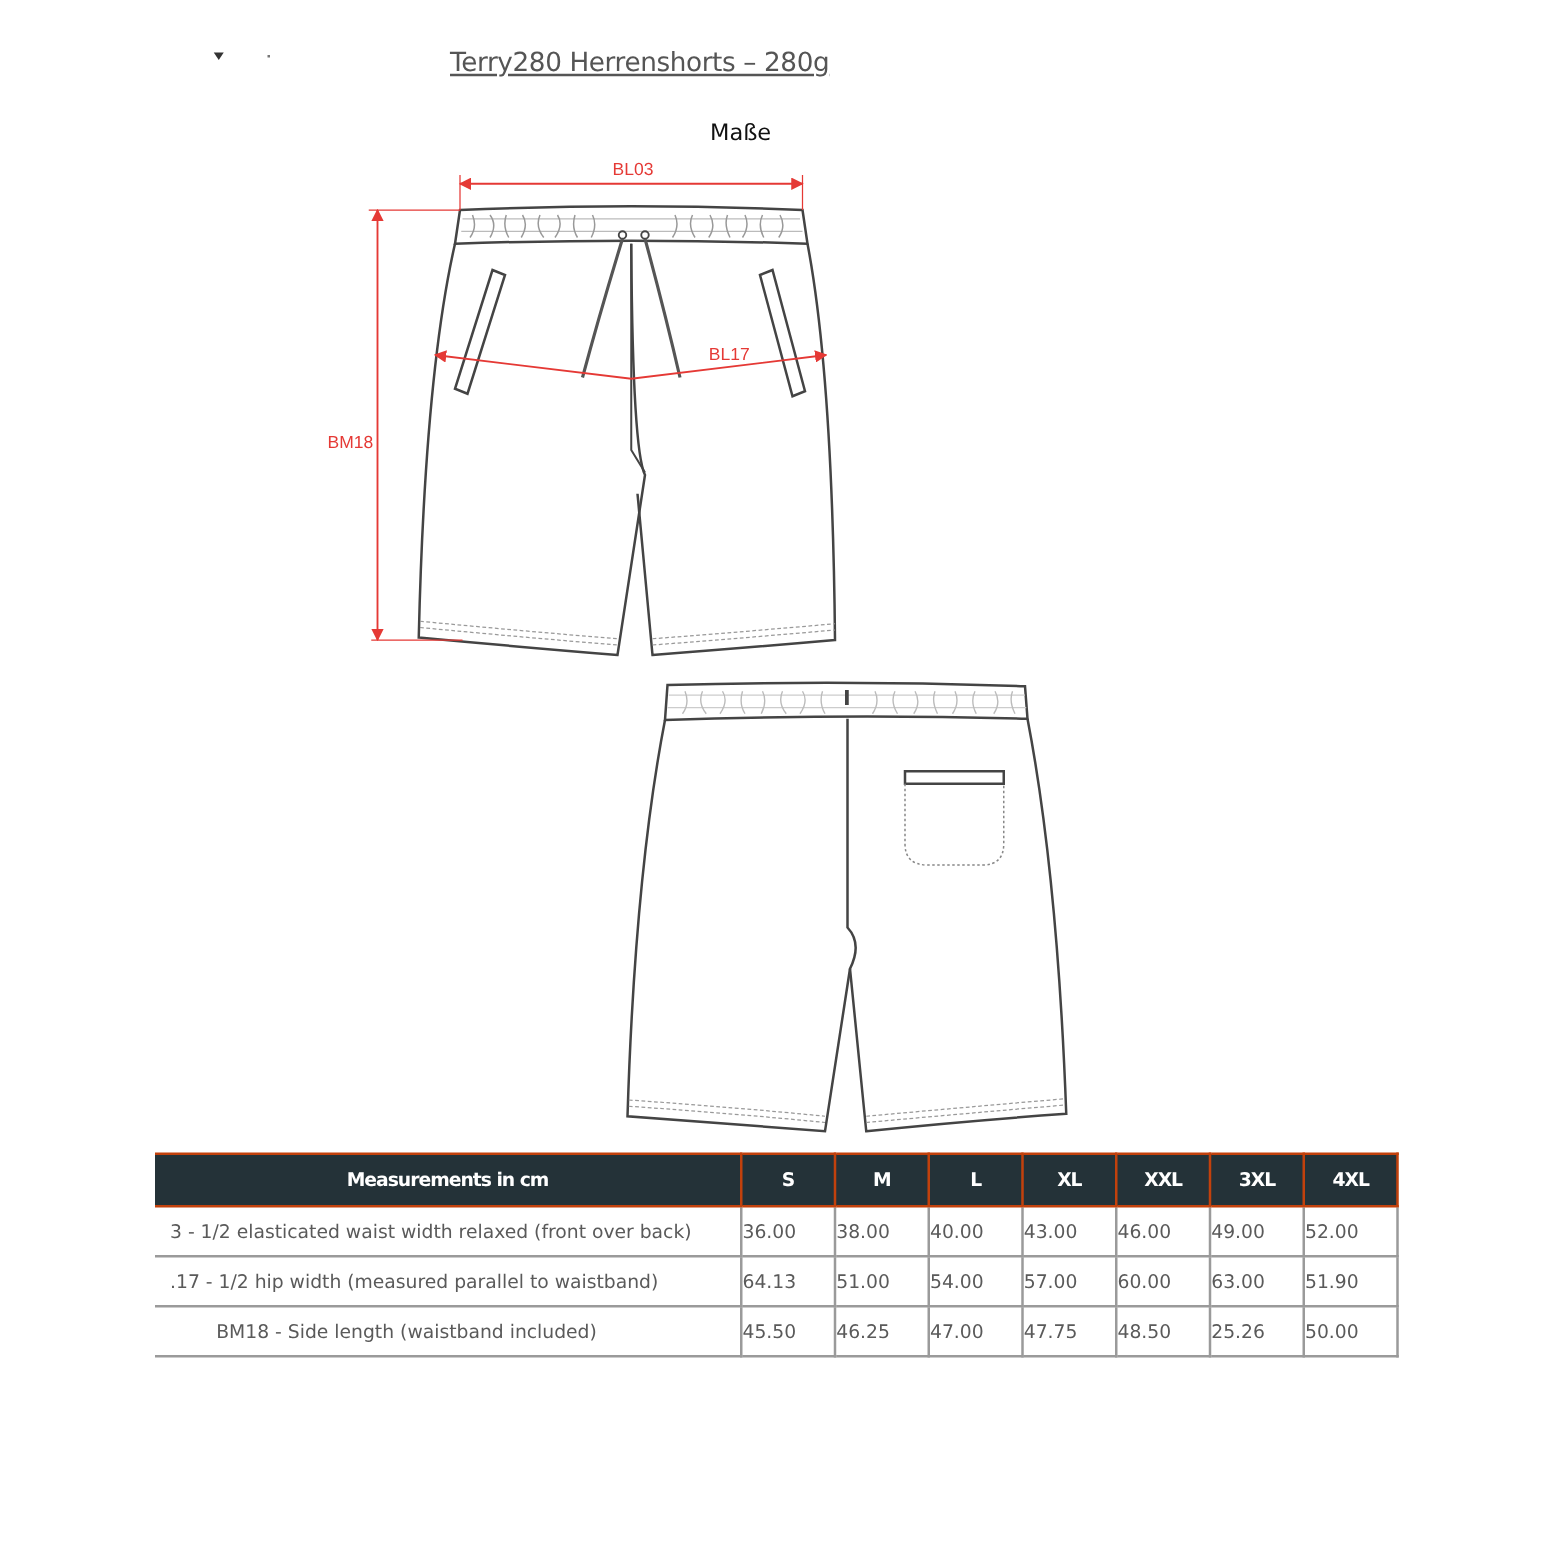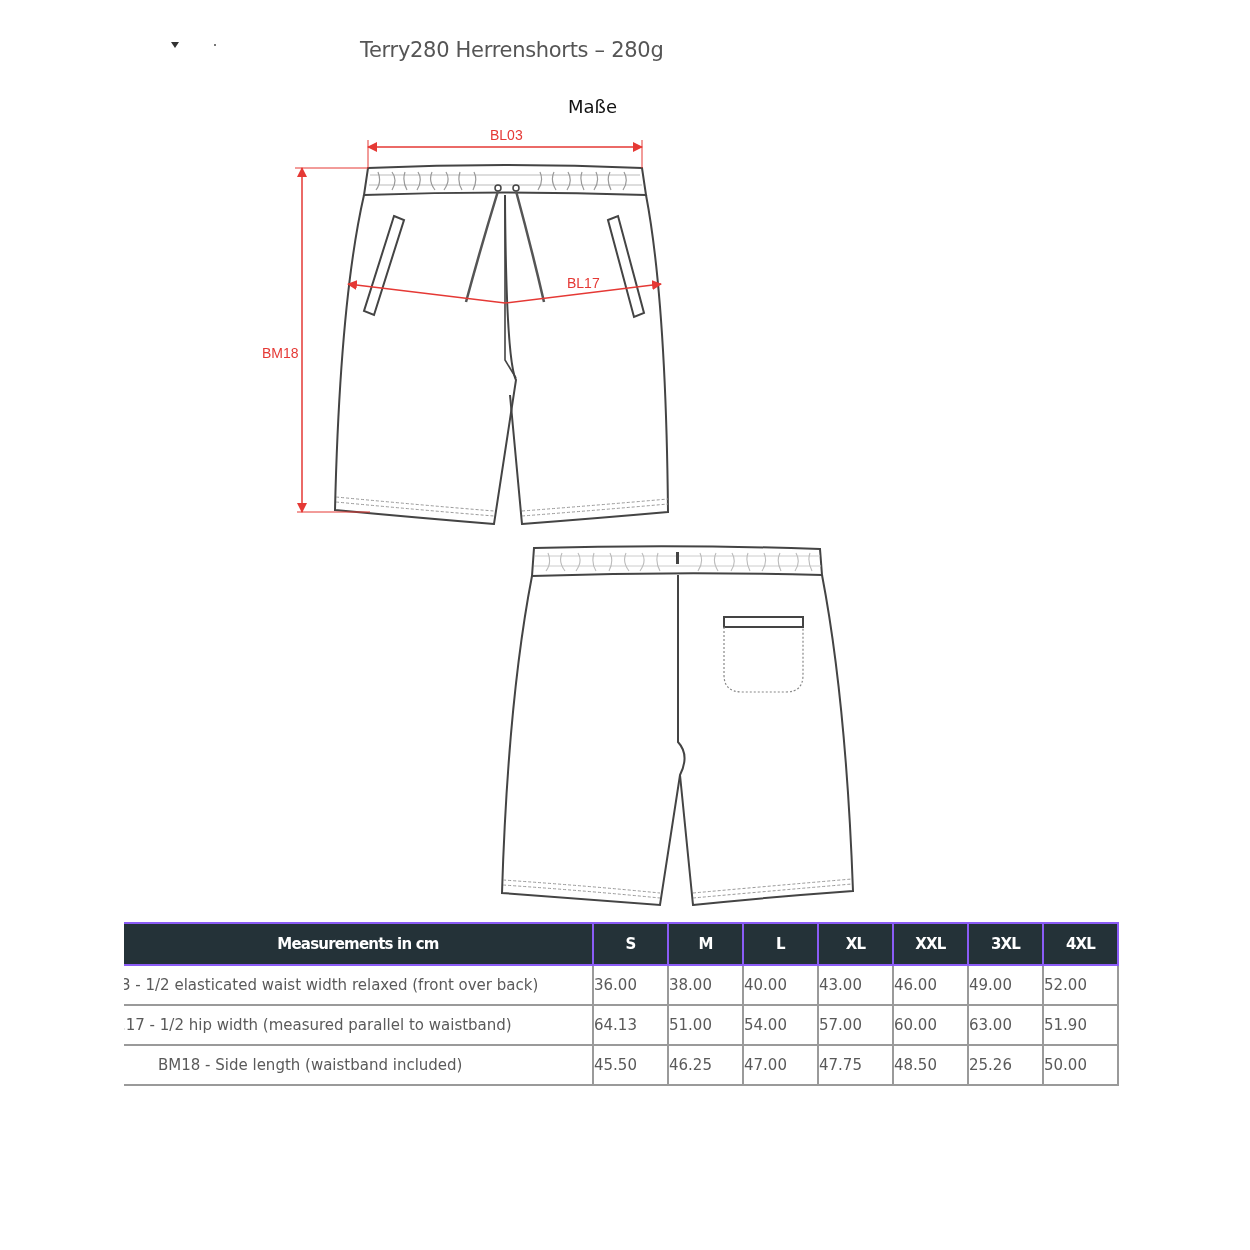--- a/index.html
+++ b/index.html
@@ -9,43 +9,43 @@
     }
     .corner-marks { position: absolute; left: 168px; top: 38px; width: 60px; height: 14px; }
     .corner-marks .tri {
       position: absolute; left: 3px; top: 4px; width: 0; height: 0;
       border-left: 4px solid transparent; border-right: 4px solid transparent;
       border-top: 6px solid #333;
     }
     .corner-marks .dot { position: absolute; left: 46px; top: 6px; width: 2px; height: 2px; background: #777; }
     .title {
       position: absolute; left: 360px; top: 38px; font-size: 21px; color: #555;
-      font-family: "DejaVu Sans", sans-serif; letter-spacing: -0.3px; white-space: nowrap;
+      font-family: "DejaVu Sans", sans-serif; letter-spacing: -0.3px; white-space: nowrap; text-decoration: underline;
     }
     .subtitle {
       position: absolute; left: 568px; top: 96px; font-size: 18px; color: #111;
       font-family: "DejaVu Sans", sans-serif; white-space: nowrap;
     }
     svg.drawing { position: absolute; left: 0; top: 0; }
     .dim-label { font-family: "Liberation Sans", sans-serif; font-size: 14px; fill: #e53935; }
     table.sizes {
       position: absolute; left: 124px; top: 922px; border-collapse: collapse;
       font-family: "DejaVu Sans", sans-serif; font-size: 15px;
     }
     table.sizes th {
       background: #243238; color: #ffffff; font-weight: bold; height: 40px; padding: 0;
-      border: 2px solid #8b5cf6; letter-spacing: -0.8px; font-size: 15px;
+      border: 2px solid #c2410c; letter-spacing: -0.8px; font-size: 15px;
     }
     table.sizes td {
       height: 38px; padding: 0; border: 2px solid #9a9a9a; text-align: left;
       color: #5a5a5a; background: #fff;
     }
     table.sizes th.label-col, table.sizes td.label-col { width: 468px; border-left: none; }
     table.sizes td.label-col { text-align: center; white-space: nowrap; overflow: hidden; }
-    table.sizes td.label-col span { display: inline-block; }
+    table.sizes td.label-col span { display: inline-block; margin-left: 15px; }
     table.sizes th.size-col, table.sizes td.val { width: 73px; }
     .clip-label { position: relative; width: 468px; height: 38px; overflow: hidden; }
     .clip-label span { position: absolute; top: 10px; white-space: nowrap; }
   </style>
 </head>
 <body>
 
 <div class="corner-marks">
   <div class="tri"></div>
   <div class="dot"></div>

